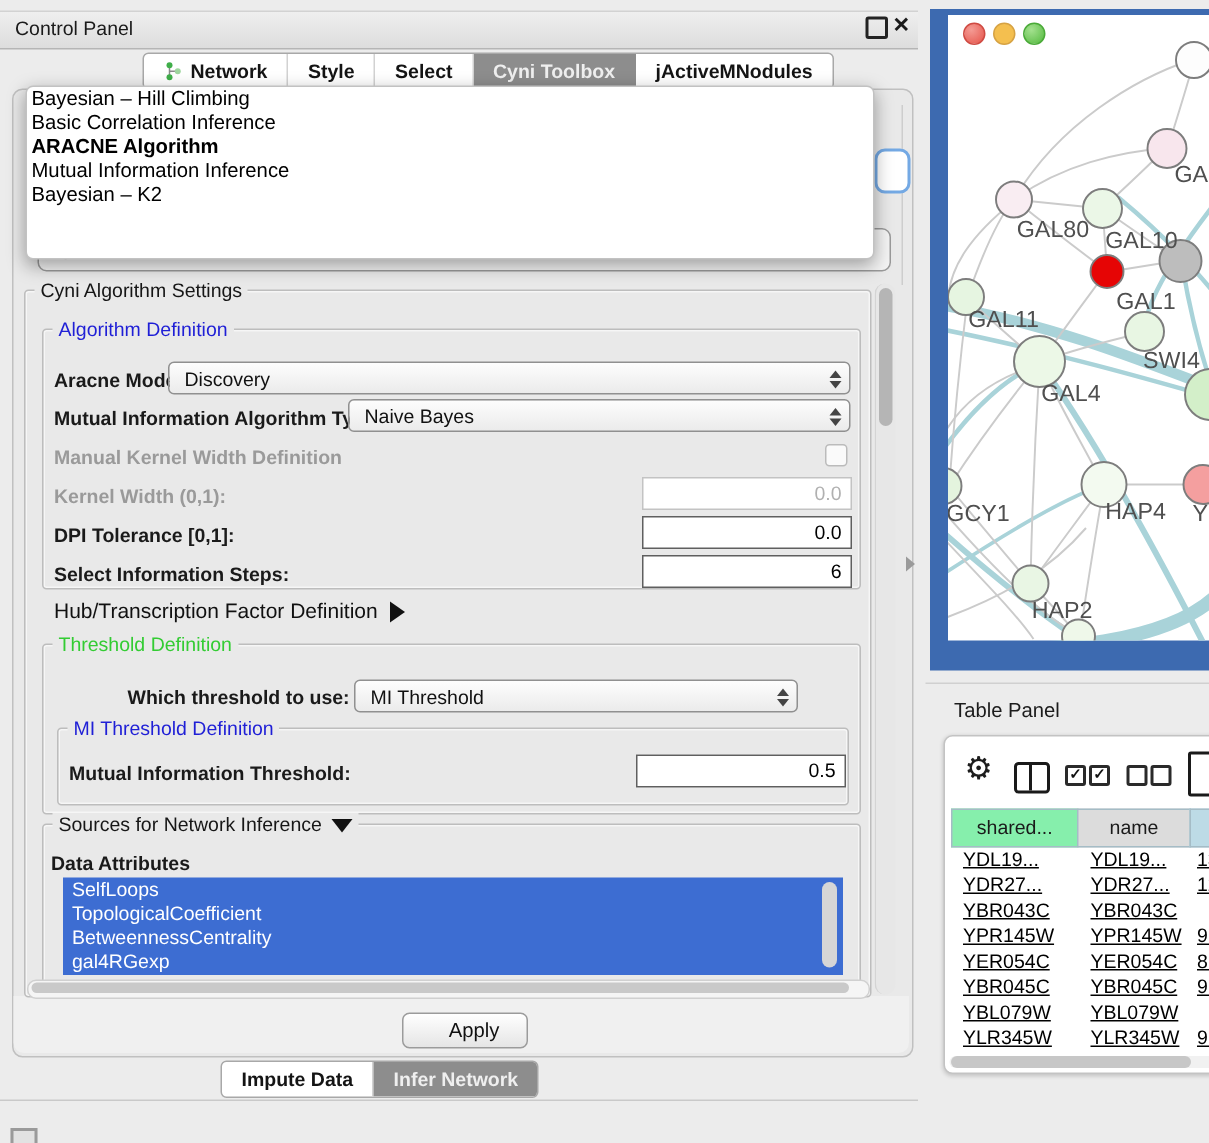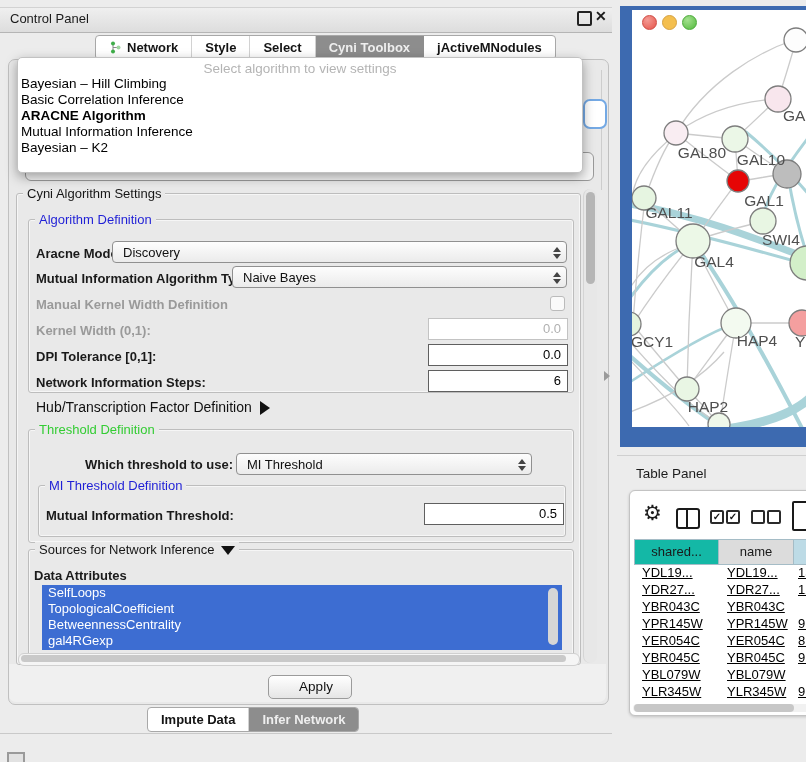--- a/index.html
+++ b/index.html
@@ -101,21 +101,21 @@
   .gear{position:absolute;left:13px;top:8px;font-size:21px;color:#1d1d1d;line-height:28px;}
   .icon-split{position:absolute;left:46px;top:17px;width:20px;height:17px;border:2px solid #1a1a1a;border-radius:3px;}
   .icon-split i{position:absolute;left:8px;top:0;width:2px;height:17px;background:#1a1a1a;}
   .cb{position:absolute;width:10px;height:10px;border:2px solid #2a2a2a;border-radius:2px;font-size:10px;line-height:10px;
       text-align:center;color:#111;font-weight:bold;}
   .icon-page{position:absolute;left:162px;top:10px;width:20px;height:26px;border:2px solid #1a1a1a;border-radius:2px;background:#fff;}
 
   .thead{position:absolute;left:4px;top:48px;display:flex;height:26px;}
   .th{box-sizing:border-box;border:1px solid #a5bcc6;margin-left:-1px;font-size:13px;color:#1a1a1a;
       text-align:center;line-height:24px;white-space:nowrap;overflow:hidden;}
-  .th.c1{width:85px;margin-left:0;background:#14b8a6;}
+  .th.c1{width:85px;margin-left:0;background:#86efac;}
   .th.c2{width:76px;background:#dcdcdc;}
   .th.c3{width:32px;background:#bddbe6;}
   .tbody{position:absolute;left:4px;top:74px;width:188px;height:139px;overflow:hidden;}
   .trow{display:flex;height:17px;font-size:13px;color:#000;}
   .td{white-space:nowrap;overflow:hidden;text-decoration:underline;}
   .td.c1{width:77px;padding-left:8px;}
   .td.c2{width:68px;padding-left:8px;}
   .td.c3{width:24px;padding-left:3px;}
   .tp-hscroll{position:absolute;left:3px;top:213px;width:182px;height:8px;background:#f1f1f1;border-radius:4px;}
   .tp-hscroll .thumb{position:absolute;left:1px;top:0;width:160px;height:8px;background:#c7c7c7;border-radius:4px;}
@@ -160,21 +160,20 @@
   <div class="abs content-box"></div>
   <div class="abs apply-strip"></div>
   <div class="abs vline" style="left:601px;top:70px;height:120px;"></div>
 
   <div class="abs ghost-combo">
     <span>gal-filtered.sif default node</span>
   </div>
   <div class="abs focus-combo"></div>
 
   <div class="abs dropdown">
-    <div class="dd-prompt">Select algorithm to view settings</div>
     <div id="dd-items">
         <div class="dd-item">Bayesian – Hill Climbing</div>
         <div class="dd-item">Basic Correlation Inference</div>
         <div class="dd-item bold">ARACNE Algorithm</div>
         <div class="dd-item">Mutual Information Inference</div>
         <div class="dd-item">Bayesian – K2</div>
       </div>
   </div>
 
   <div class="abs gbox" style="left:16px;top:193px;width:563px;height:470px;">
@@ -199,21 +198,21 @@
         <i class="up"></i>
         <i class="dn"></i>
       </span>
   </div>
   <div class="abs lbl dis" style="left:36px;top:297px;">Manual Kernel Width Definition</div>
   <div class="abs checkbox" style="left:550px;top:296px;"></div>
   <div class="abs lbl dis" style="left:36px;top:323px;">Kernel Width (0,1):</div>
   <div class="abs field dis" style="left:428px;top:318px;width:132px;">0.0</div>
   <div class="abs lbl" style="left:36px;top:349px;">DPI Tolerance [0,1]:</div>
   <div class="abs field" style="left:428px;top:344px;width:132px;">0.0</div>
-  <div class="abs lbl" style="left:36px;top:375px;">Network Information Steps:</div>
+  <div class="abs lbl" style="left:36px;top:375px;">Select Information Steps:</div>
   <div class="abs field" style="left:428px;top:370px;width:132px;">6</div>
 
   <div class="abs plain" style="left:36px;top:399px;">
     <span>Hub/Transcription Factor Definition</span><span class="tri-right"></span>
   </div>
 
   <div class="abs gbox" style="left:28px;top:429px;width:544px;height:112px;">
     <span class="gtitle green">Threshold Definition</span>
   </div>
   <div class="abs lbl" style="left:85px;top:457px;">Which threshold to use:</div>

